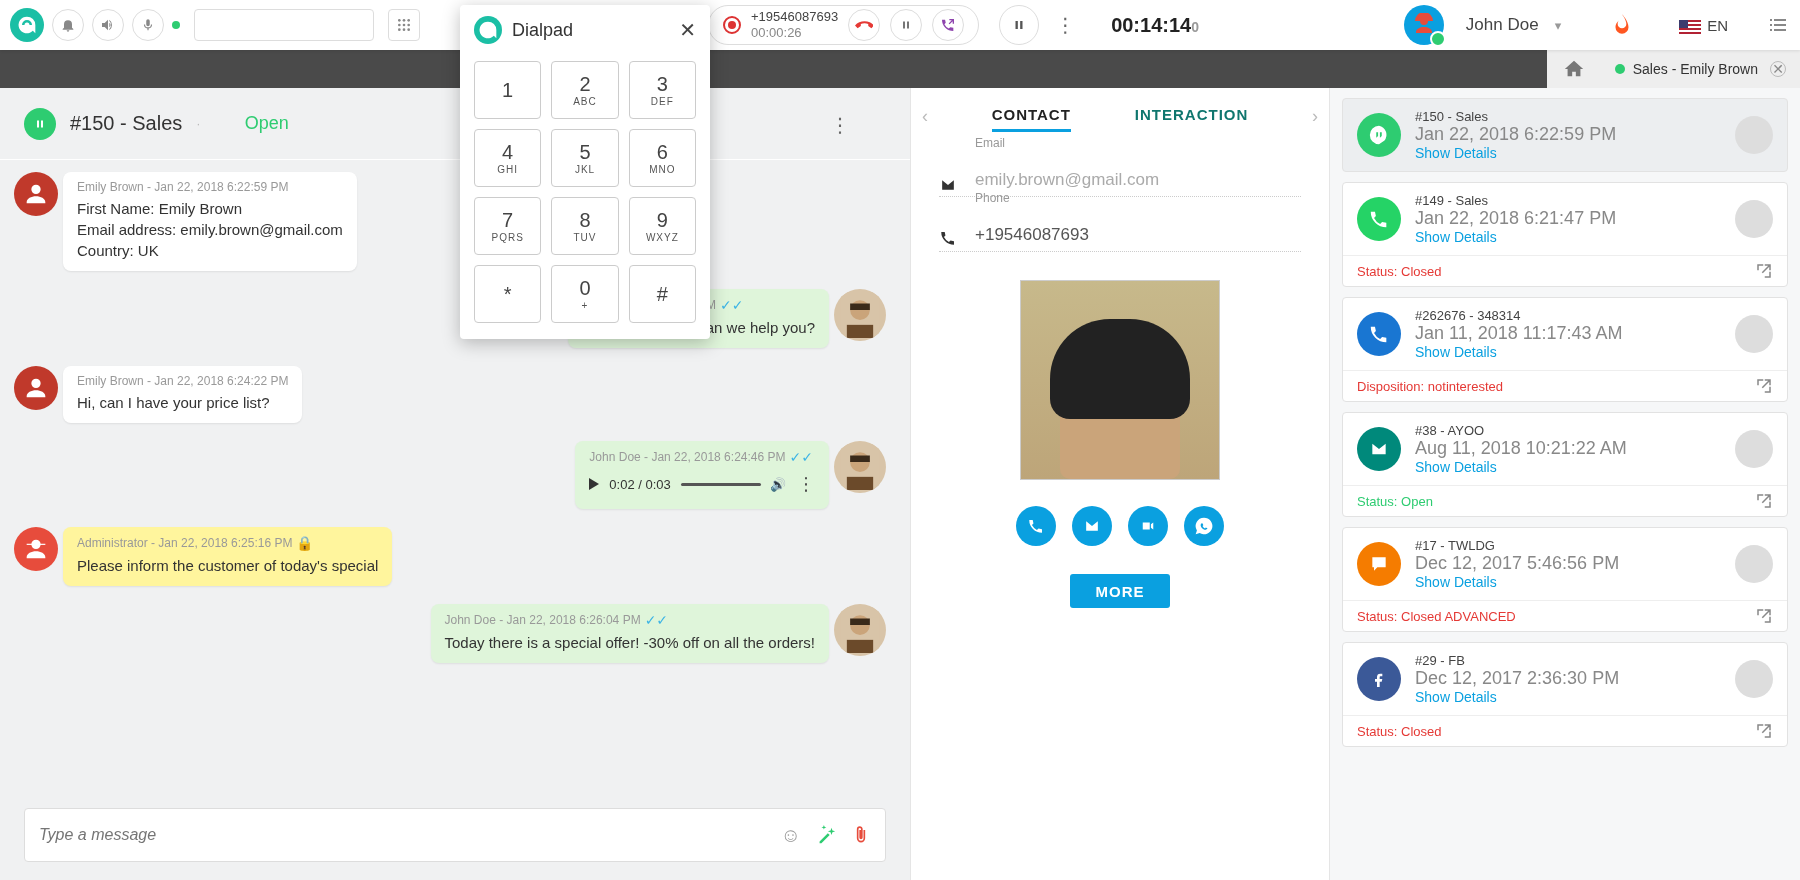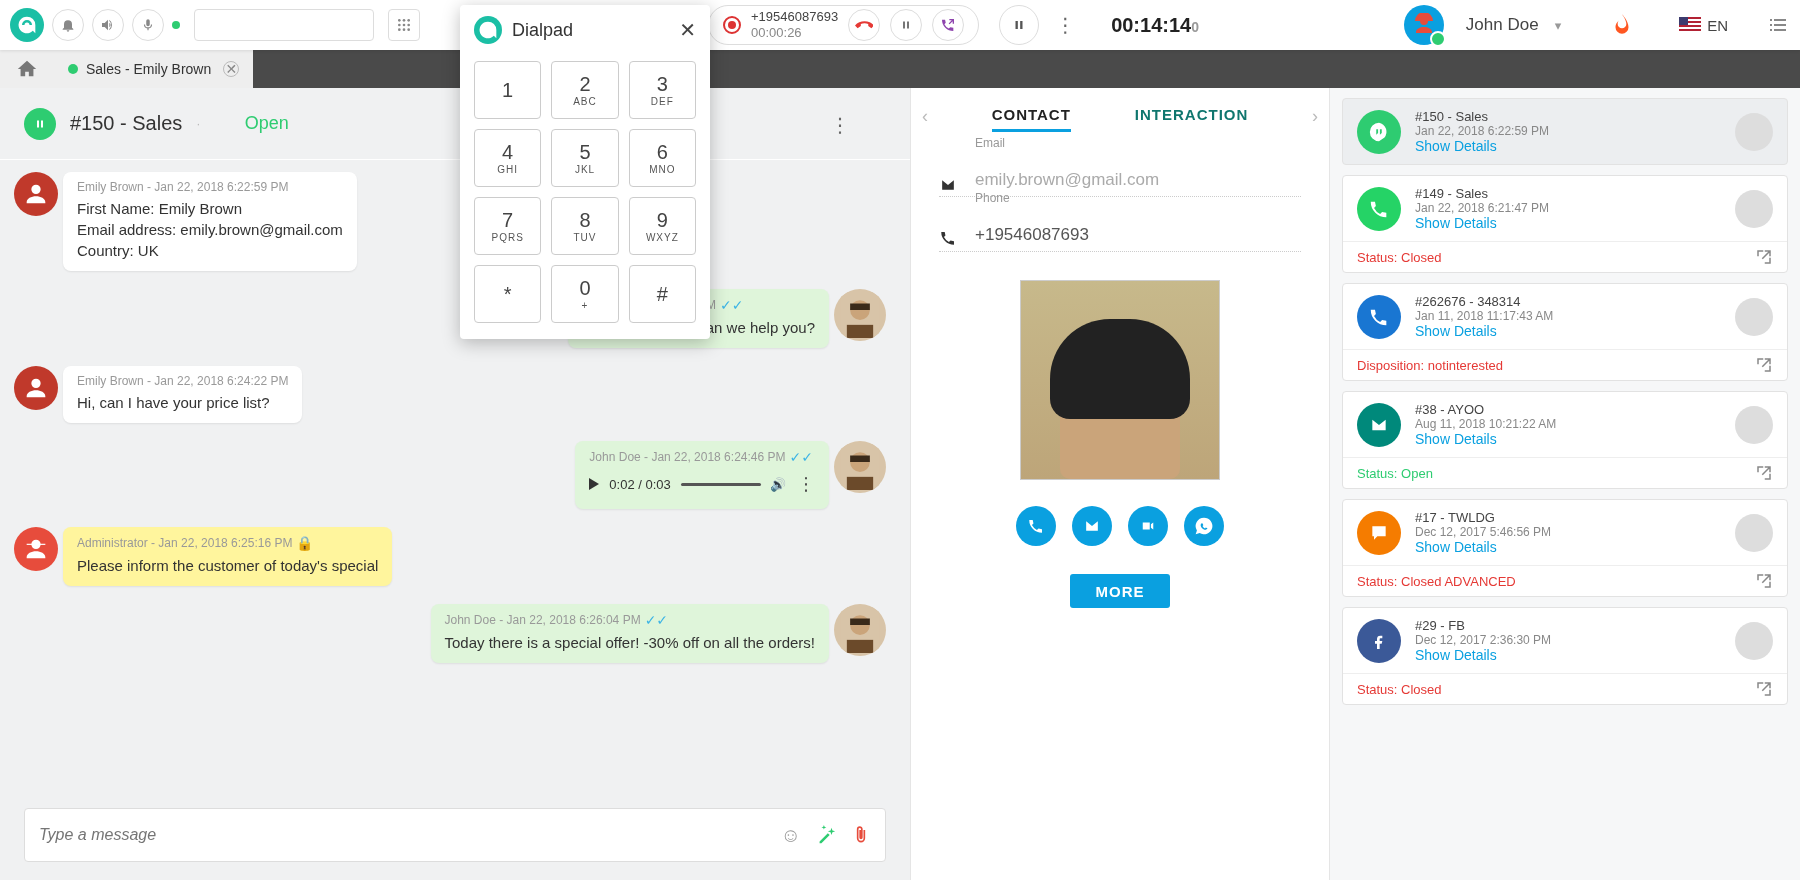--- a/index.html
+++ b/index.html
@@ -20,26 +20,26 @@
   .pausebox2 { width: 40px; height: 40px; border: 1px solid #ddd; border-radius: 50%; display: flex; align-items: center; justify-content: center; cursor: pointer; margin-left: 12px; }
   .vdots { font-size: 20px; color: #666; cursor: pointer; padding: 0 8px; }
   .timer { font-size: 20px; font-weight: 600; margin-left: 20px; color: #222; }
   .timer .sec { color: #999; font-size: 14px; }
   .flexsp { flex: 1; }
   .avatar-sm { width: 40px; height: 40px; border-radius: 50%; background: #0aa0e0; display: flex; align-items: center; justify-content: center; color: #fff; position: relative; }
   .avatar-sm .checkbadge { position: absolute; bottom: -2px; right: -2px; width: 16px; height: 16px; background: #2ecc71; border-radius: 50%; border: 2px solid #fff; }
   .user-name { font-size: 17px; margin-left: 14px; }
   .chev { margin-left: 8px; color: #999; }
   .flame { width: 26px; height: 26px; margin-left: 40px; }
-  .lang { display: flex; align-items: flex-start; gap: 6px; margin-left: 36px; font-size: 15px; }
+  .lang { display: flex; align-items: flex-end; gap: 6px; margin-left: 36px; font-size: 15px; }
   .flagus { width: 22px; height: 14px; background: linear-gradient(#b22234 14%, #fff 14% 28%, #b22234 28% 42%, #fff 42% 56%, #b22234 56% 70%, #fff 70% 84%, #b22234 84%); position: relative; }
   .flagus::before { content: ""; position: absolute; left: 0; top: 0; width: 9px; height: 8px; background: #3c3b6e; }
   .menuicon { margin-left: 30px; cursor: pointer; }
   
-  .tabstrip { position: absolute; left: 0; top: 50px; right: 0; height: 38px; background: #4a4a4a; display: flex; align-items: stretch; z-index: 4; }
+  .tabstrip { position: absolute; left: 0; top: 50px; right: 0; height: 38px; background: #4a4a4a; display: flex; align-items: stretch; z-index: 4; justify-content: flex-end; }
   .home { width: 54px; background: #eee; display: flex; align-items: center; justify-content: center; }
   .tab { background: #eee; display: flex; align-items: center; gap: 8px; padding: 0 14px; font-size: 14px; color: #333; }
   .tab .dotg { width: 10px; height: 10px; background: #2ecc71; border-radius: 50%; }
   .tab .x { color: #888; cursor: pointer; font-size: 14px; margin-left: 4px; border: 1px solid #bbb; border-radius: 50%; width: 16px; height: 16px; display: flex; align-items: center; justify-content: center; }
   
   .main { position: absolute; left: 0; top: 88px; right: 0; bottom: 0; display: flex; }
   .col-left { width: 910px; background: #f0f1f2; display: flex; flex-direction: column; position: relative; }
   .col-mid { width: 420px; background: #fff; border-left: 1px solid #e5e5e5; border-right: 1px solid #e5e5e5; display: flex; flex-direction: column; }
   .col-right { flex: 1; background: #f6f7f8; overflow-y: auto; padding: 10px 12px; }
   
@@ -95,21 +95,21 @@
   .card-top { display: flex; align-items: center; gap: 14px; padding: 10px 14px; }
   .chan { width: 44px; height: 44px; border-radius: 50%; display: flex; align-items: center; justify-content: center; color: #fff; font-size: 20px; flex-shrink: 0; }
   .chan.hangouts { background: #2ecc71; }
   .chan.whatsapp { background: #25d366; }
   .chan.call { background: #1976d2; }
   .chan.mail { background: #00897b; }
   .chan.sms { background: #f57c00; }
   .chan.fb { background: #3b5998; }
   .card-info { flex: 1; font-size: 13px; }
   .card-info .ttl { color: #444; }
-  .card-info .dt { color: #888; font-size: 12px; }
+  .card-info .dt { color: #888; font-size: 18px; }
   .card-info .show { color: #0aa0e0; font-size: 14px; cursor: pointer; }
   .card-av { width: 38px; height: 38px; border-radius: 50%; background: #ddd; }
   .card-bot { display: flex; justify-content: space-between; align-items: center; border-top: 1px solid #eee; padding: 6px 14px; font-size: 13px; }
   .st-red { color: #e53935; }
   .st-green { color: #2ecc71; }
   .open-ext { width: 18px; height: 18px; color: #888; cursor: pointer; }
   
   .dialpad { position: absolute; left: 460px; top: 5px; width: 250px; background: #fff; box-shadow: 0 4px 18px rgba(0,0,0,.25); border-radius: 4px; z-index: 30; padding: 0 14px 16px; }
   .dialpad-head { display: flex; align-items: center; gap: 10px; height: 50px; }
   .dialpad-head .ttl { font-size: 18px; color: #333; }

